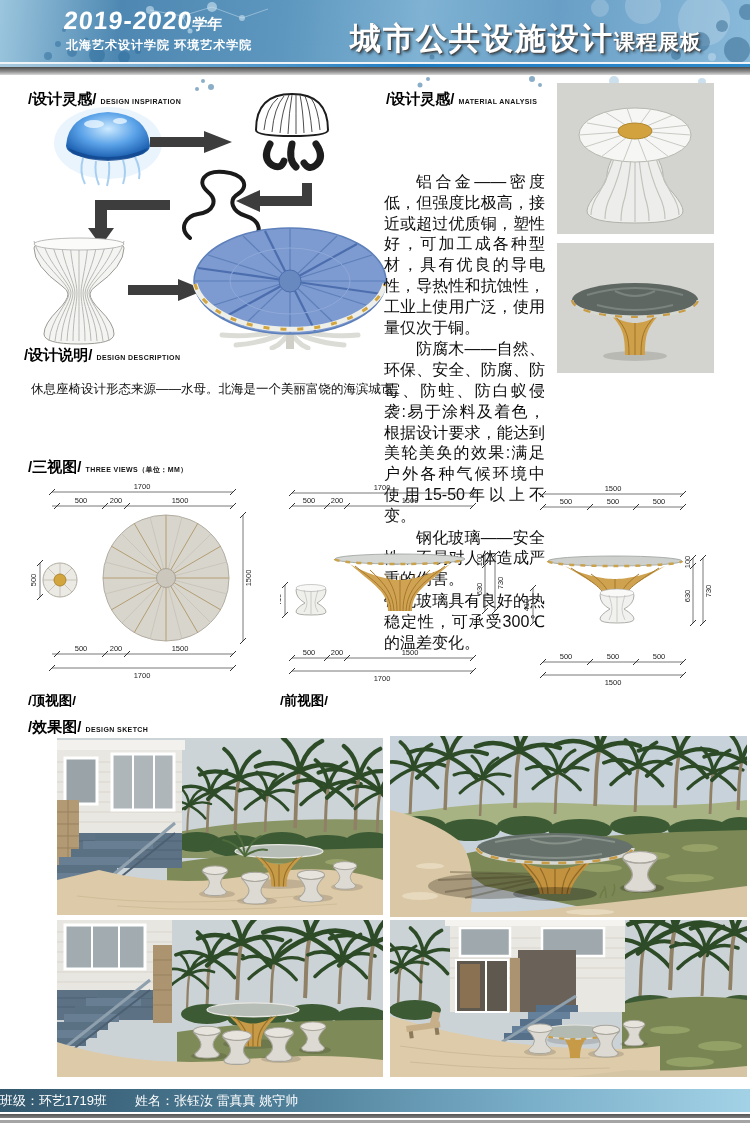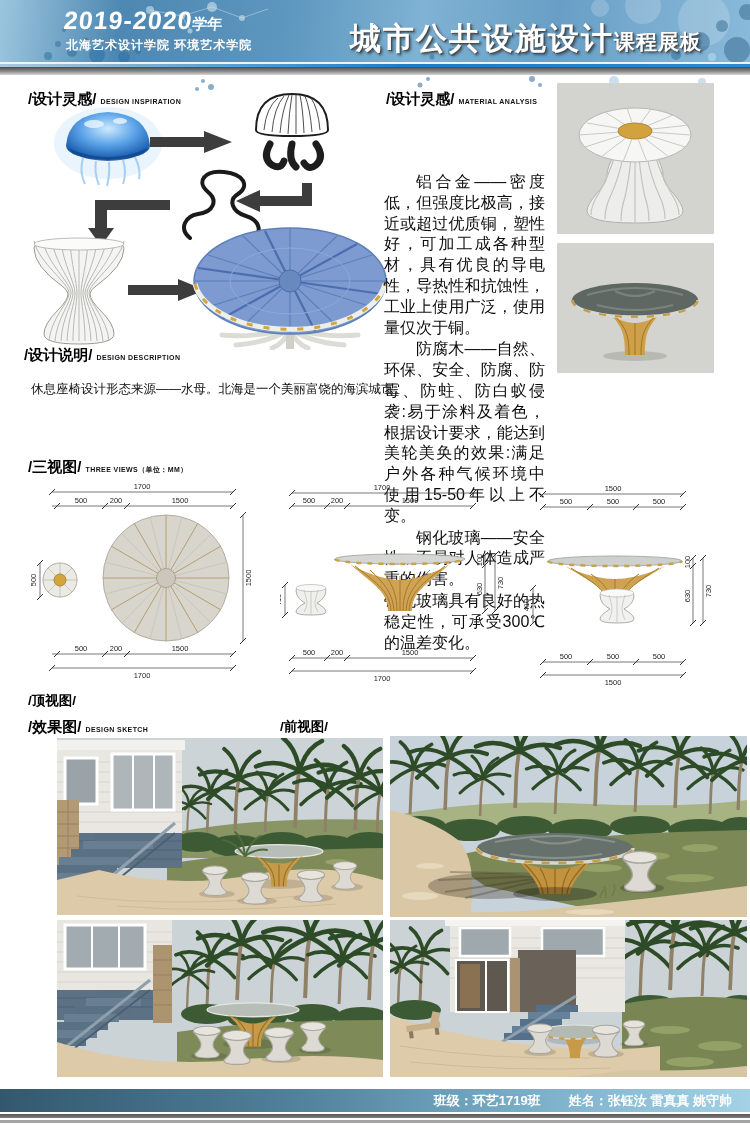--- a/index.html
+++ b/index.html
@@ -31,21 +31,21 @@
   .desc-text{left:24px;top:372px;width:712px;font-size:12.5px;line-height:1.75;color:#0d0d0d;}
   .desc-text p{margin:7px;}
   
   svg text.dim{font-size:7.5px;fill:#222;font-family:"Liberation Sans",sans-serif;}
   .viewcap{font-weight:bold;font-size:13.5px;color:#000;}
   line.d,path.d{stroke:#555;stroke-width:.8;fill:none;}
   line.t{stroke:#333;stroke-width:1;}
   
   .footer-bar{left:0;top:1089px;width:750px;height:23px;
     background:linear-gradient(90deg,#33586e,#4f7f99 38%,#79aec8 70%,#a3d2e6);
-    color:#fff;font-weight:bold;font-size:13px;line-height:23px;text-align:right;padding-right:18px;box-sizing:border-box;}
+    color:#fff;font-weight:normal;font-size:13px;line-height:23px;text-align:left;padding-right:18px;box-sizing:border-box;}
   .footer-bar .gap{display:inline-block;width:28px;}
   .fstripe1{left:0;top:1114px;width:750px;height:4px;background:linear-gradient(180deg,#555,#7e7e7e);}
   .fstripe2{left:0;top:1120px;width:750px;height:3px;background:#a5a5a5;}
 </style>
 </head>
 <body>
 
 <svg width="0" height="0" style="position:absolute" aria-hidden="true">
   <defs>
     <radialGradient id="jgrad" cx="50%" cy="35%" r="75%">
@@ -535,21 +535,21 @@
     <text class="dim" x="45" y="181" text-anchor="middle">500</text>
     <text class="dim" x="92" y="181" text-anchor="middle">500</text>
     <text class="dim" x="138" y="181" text-anchor="middle">500</text>
     <line class="d" x1="22" y1="197" x2="162" y2="197"></line>
     <line class="t" x1="19" y1="200" x2="25" y2="194"></line>
       <line class="t" x1="159" y1="200" x2="165" y2="194"></line>
     <text class="dim" x="92" y="207" text-anchor="middle">1500</text>
   </svg>
 
   <div class="abs viewcap" style="left:28px;top:692px;width:262px">/顶视图/</div>
-  <div class="abs viewcap" style="left:280px;top:718px;width:252px">/前视图/</div>
+  <div class="abs viewcap" style="left:280px;top:692px;width:252px">/前视图/</div>
 
   <div class="abs sec-title" style="left:28px;top:718px">
     <span>/效果图/</span>
     <span class="sub">DESIGN SKETCH</span>
   </div>
 
   <svg class="abs" style="left:57px;top:738px" width="326" height="177" viewBox="0 0 326 177">
     <rect width="326" height="177" fill="#ccd4d8"></rect>
     <path d="M115,95 Q200,78 326,82 L326,120 L115,120 Z" fill="#8a9565"></path>
     <g>

